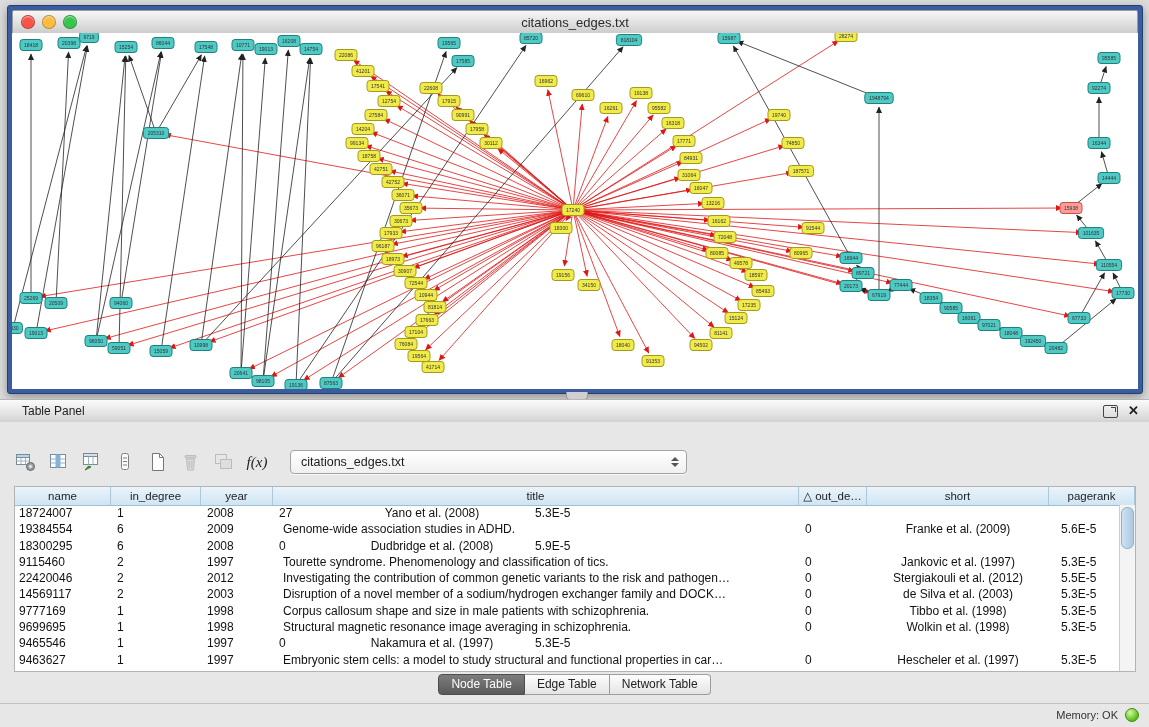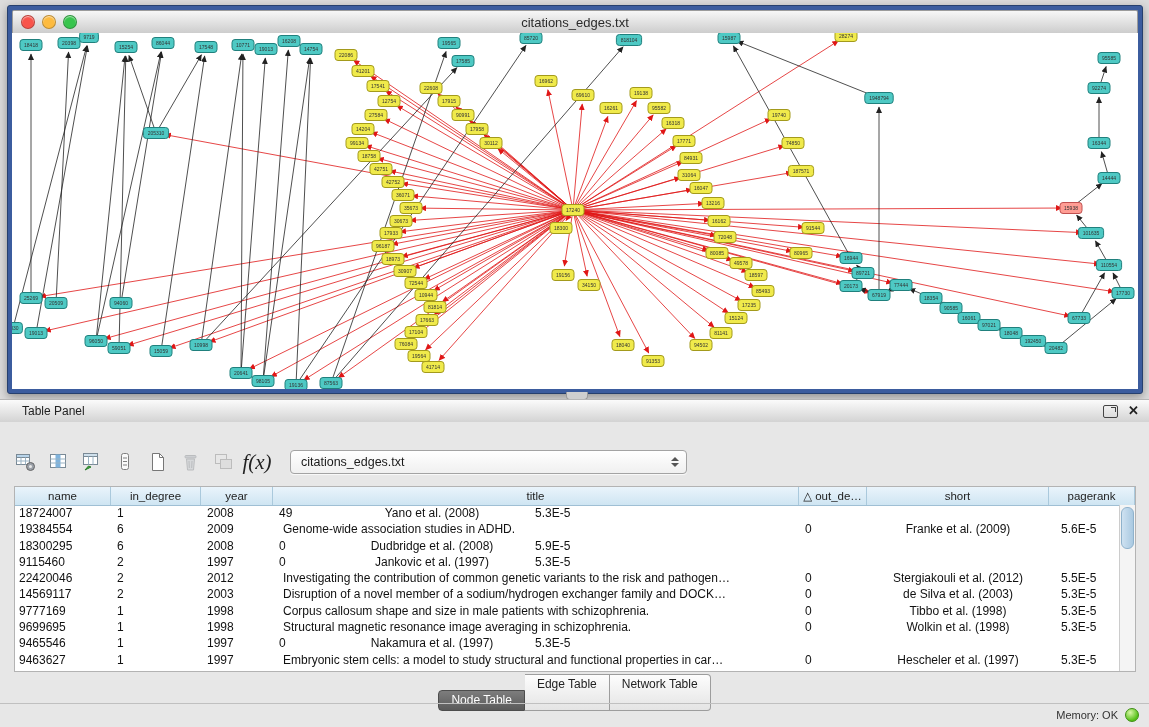--- a/index.html
+++ b/index.html
@@ -48,21 +48,21 @@
   .panel-title{font-size:12px;color:#222;margin-left:22px;}
   .panel-header-icons{margin-left:auto;display:flex;align-items:center;gap:10px;margin-right:10px;}
   .float-ic{width:13px;height:11px;border:1.5px solid #444;border-radius:2px;position:relative;}
   .float-ic:before{content:"";position:absolute;right:1px;top:1px;width:4px;height:4px;border-top:1.5px solid #444;border-right:1.5px solid #444;}
   .close-ic{font-size:13px;font-weight:bold;color:#222;line-height:12px;cursor:default;}
   .panel-body{position:absolute;left:0;top:422px;width:100%;height:305px;background:#e7e7e7;}
   
   .toolbar{position:absolute;left:14px;top:449px;height:26px;display:flex;align-items:center;gap:9px;}
   .tool-ic{width:24px;height:24px;display:flex;align-items:center;justify-content:center;border-radius:3px;}
   .tool-ic.disabled{opacity:.45;}
-  .fx{font-family:"Liberation Serif",serif;font-style:italic;font-size:21px;color:#222;}
+  .fx{font-family:"Liberation Serif",serif;font-style:italic;font-size:15px;color:#222;}
   .combo{
     margin-left:12px;width:395px;height:22px;border:1px solid #a3a3a3;border-radius:4px;
     background:linear-gradient(#ffffff,#f0f0f0);display:flex;align-items:center;
     box-shadow:0 1px 1px rgba(255,255,255,.8);
   }
   .combo-text{font-size:12.5px;color:#1a1a1a;padding-left:10px;flex:1;white-space:nowrap;overflow:hidden;}
   .combo-arrows{width:18px;display:flex;flex-direction:column;align-items:center;gap:2px;margin-right:2px;}
   .arr-up{width:0;height:0;border-left:4px solid transparent;border-right:4px solid transparent;border-bottom:4px solid #555;}
   .arr-dn{width:0;height:0;border-left:4px solid transparent;border-right:4px solid transparent;border-top:4px solid #555;}
   
@@ -88,21 +88,21 @@
   }
   .vthumb{position:absolute;left:1px;top:2px;width:11px;height:40px;border-radius:6px;
     background:linear-gradient(90deg,#cfe2f1,#a9c9e1);border:1px solid #8fb2cc;}
   
   .tabs-row{position:absolute;left:0;top:674px;width:100%;display:flex;justify-content:center;}
   .seg{
     font-size:12px;color:#222;padding:2px 12px 3px 12px;
     background:linear-gradient(#fdfdfd,#e4e4e4);border:1px solid #9d9d9d;border-left:none;
     line-height:14px;
   }
-  .seg:first-child{border-left:1px solid #9d9d9d;border-radius:4px 0 0 4px;margin-top:16px;}
+  .seg:first-child{border-left:1px solid #9d9d9d;border-radius:4px 0 0 4px;}
   .seg:last-child{border-radius:0 4px 4px 0;}
   .seg.sel{background:linear-gradient(#7d7d7d,#5a5a5a);color:#fff;border-color:#4d4d4d;}
   
   .status-divider{position:absolute;left:0;top:703px;width:100%;border-top:1px solid #c0c0c0;}
   .statusbar{position:absolute;right:10px;top:708px;display:flex;align-items:center;gap:7px;}
   .mem-label{font-size:11px;color:#333;}
   .mem-orb{width:12px;height:12px;border-radius:50%;border:1px solid #3d8f12;
     background:radial-gradient(circle at 35% 30%,#d9f7a6,#54c016 70%);}
 </style>
 </head>
@@ -802,21 +802,21 @@
       <div class="th c3">title</div>
       <div class="th c4">△ out_de…</div>
       <div class="th c5">short</div>
       <div class="th c6">pagerank</div>
     </div>
   <div>
       <div class="tr">
         <div class="td c0">18724007</div>
         <div class="td c1">1</div>
         <div class="td c2">2008</div>
-        <div class="td c4">49</div>
+        <div class="td c4">27</div>
         <div class="td c5">Yano et al. (2008)</div>
         <div class="td c6">5.3E-5</div>
       </div>
       <div class="tr">
         <div class="td c0">19384554</div>
         <div class="td c1">6</div>
         <div class="td c2">2009</div>
         <div class="td c3">Genome-wide association studies in ADHD.</div>
         <div class="td c4">0</div>
         <div class="td c5">Franke et al. (2009)</div>
@@ -827,20 +827,21 @@
         <div class="td c1">6</div>
         <div class="td c2">2008</div>
         <div class="td c4">0</div>
         <div class="td c5">Dudbridge et al. (2008)</div>
         <div class="td c6">5.9E-5</div>
       </div>
       <div class="tr">
         <div class="td c0">9115460</div>
         <div class="td c1">2</div>
         <div class="td c2">1997</div>
+        <div class="td c3">Tourette syndrome. Phenomenology and classification of tics.</div>
         <div class="td c4">0</div>
         <div class="td c5">Jankovic et al. (1997)</div>
         <div class="td c6">5.3E-5</div>
       </div>
       <div class="tr">
         <div class="td c0">22420046</div>
         <div class="td c1">2</div>
         <div class="td c2">2012</div>
         <div class="td c3">Investigating the contribution of common genetic variants to the risk and pathogen…</div>
         <div class="td c4">0</div>

